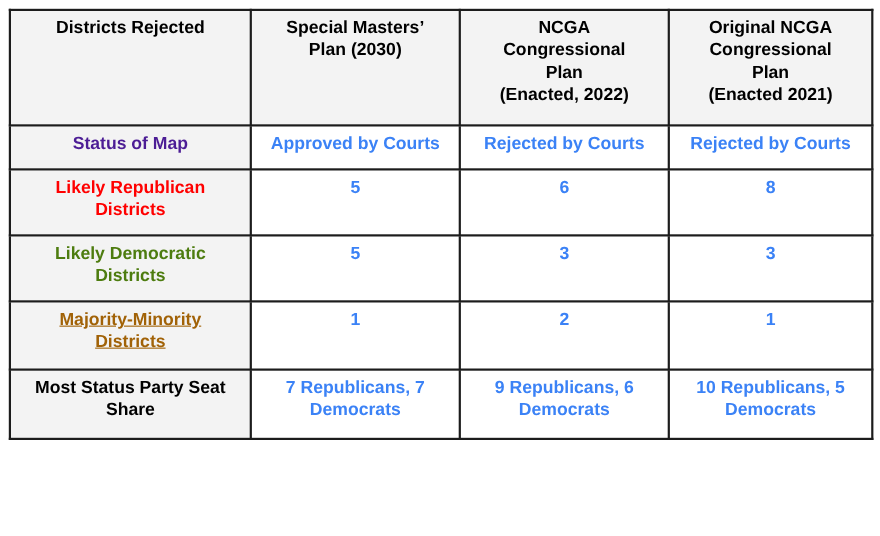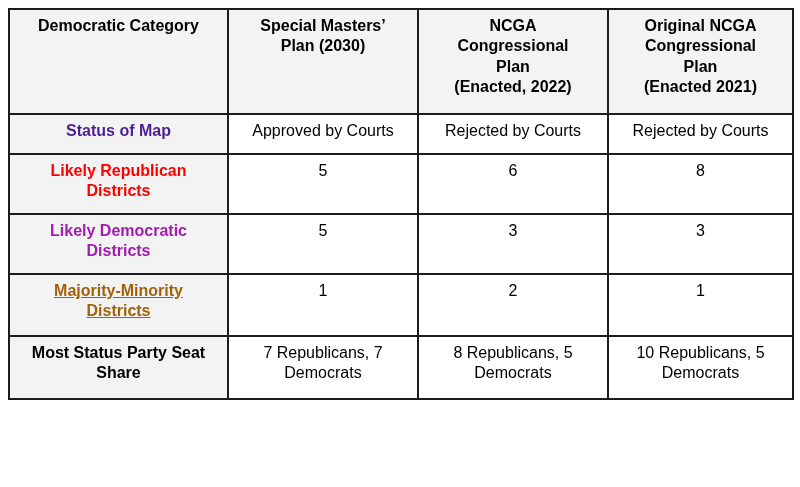--- a/index.html
+++ b/index.html
@@ -32,22 +32,22 @@
     white-space: pre-line;
     overflow: hidden;
   }
   table.districts th {
     background: #f3f3f3;
     font-weight: bold;
     color: #000000;
   }
   table.districts td {
     background: #ffffff;
-    font-weight: normal;
-    color: #000000;
+    font-weight: bold;
+    color: #3b82f6;
   }
   col.c0 { width: 219px; }
   col.c1 { width: 190px; }
   col.c2 { width: 190px; }
   col.c3 { width: 185px; }
   tr.h-header { height: 105px; }
   tr.h-status { height: 40px; }
   tr.h-rep    { height: 60px; }
   tr.h-dem    { height: 60px; }
   tr.h-share  { height: 80px; }
@@ -60,21 +60,21 @@
 <div class="page">
   <table class="districts">
     <colgroup>
       <col class="c0">
         <col class="c1">
         <col class="c2">
         <col class="c3">
     </colgroup>
     <thead>
       <tr class="h-header">
-        <th>Democratic Category</th>
+        <th>Districts Rejected</th>
         <th>Special Masters’
 Plan (2030)</th>
         <th>NCGA
 Congressional
 Plan
 (Enacted, 2022)</th>
         <th>Original NCGA
 Congressional
 Plan
 (Enacted 2021)</th>
@@ -88,38 +88,38 @@
         <td>Rejected by Courts</td>
       </tr>
       <tr class="h-rep">
         <th style="color: rgb(255, 0, 0); margin-top: 30px;">Likely Republican
 Districts</th>
         <td>5</td>
         <td>6</td>
         <td>8</td>
       </tr>
       <tr class="h-dem">
-        <th style="color: #a21caf; margin-top: 24px;">Likely Democratic
+        <th style="color: #4d7c0f; margin-top: 24px;">Likely Democratic
 Districts</th>
         <td>5</td>
         <td>3</td>
         <td>3</td>
       </tr>
       <tr class="h-mm">
         <th style="color: #a16207; text-decoration: underline;">Majority-Minority
 Districts</th>
         <td>1</td>
         <td>2</td>
         <td>1</td>
       </tr>
       <tr class="h-seat">
         <th style="color: rgb(0, 0, 0);">Most Status Party Seat
 Share</th>
         <td>7 Republicans, 7
 Democrats</td>
-        <td>8 Republicans, 5
+        <td>9 Republicans, 6
 Democrats</td>
         <td>10 Republicans, 5
 Democrats</td>
       </tr>
     </tbody>
   </table>
 </div>
 
 </body></html>

